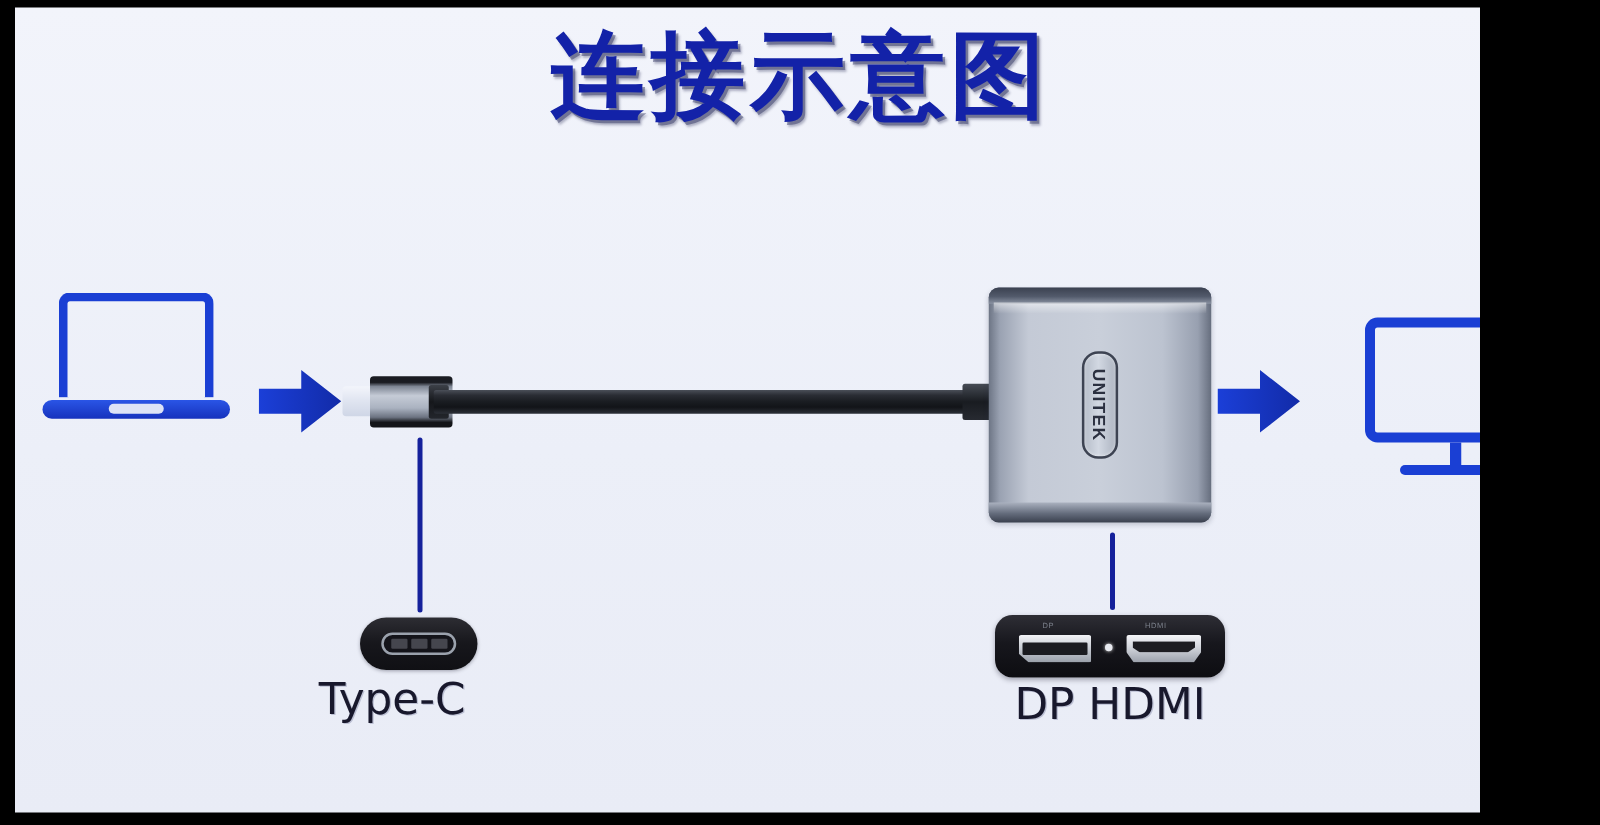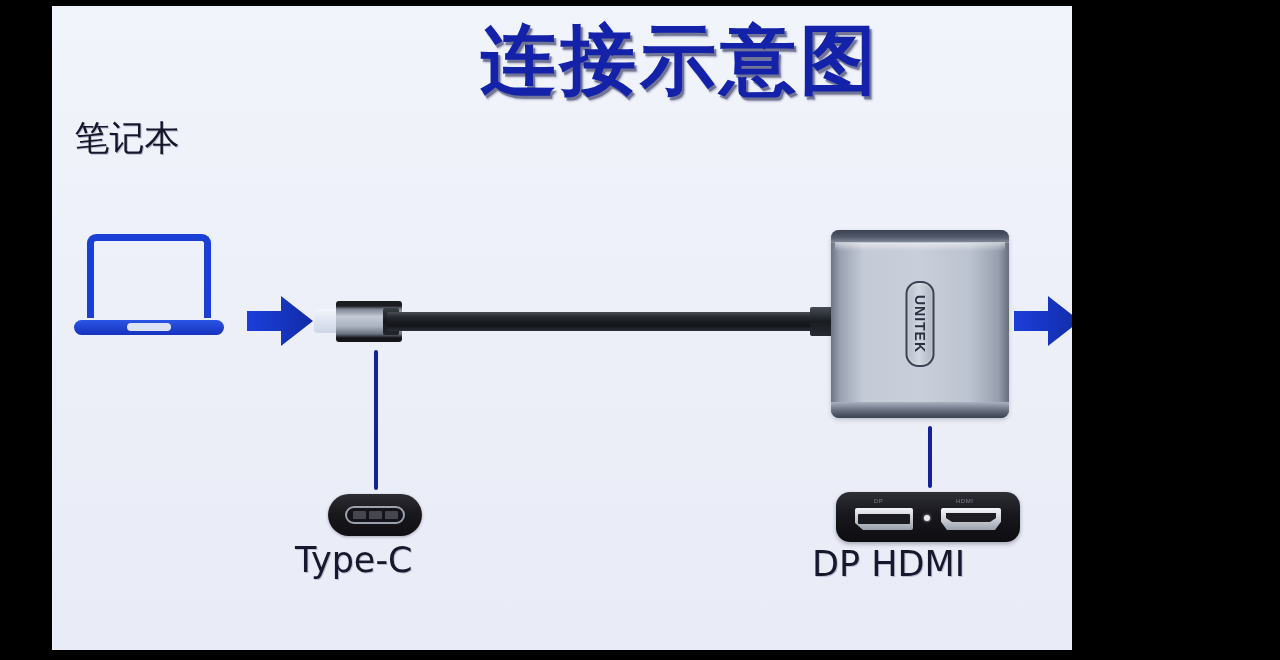--- a/index.html
+++ b/index.html
@@ -21,25 +21,24 @@
     height: 660px;
     background: #000000;
     box-sizing: border-box;
   }
 
   
   #canvas {
     position: absolute;
     left: 12px;
     top: 6px;
-    width: 1020px;
+    width: 1172px;
     height: 644px;
     background: linear-gradient(180deg, #f2f4fb 0%, #eceff8 55%, #e9ecf6 100%);
     overflow: hidden;
-    margin-left: 40px;
   }
 
   
   #title {
     position: absolute;
     left: 0;
     top: 16px;
     width: 1256px;
     text-align: center;
     font-family: "DejaVu Sans", "Liberation Sans", sans-serif;
@@ -416,20 +415,21 @@
     color: #7d828d;
     letter-spacing: .5px;
   }
   #dp-micro { left: 38px; top: 6px; }
   #hdmi-micro { left: 120px; top: 6px; }
   #ports-label {
     position: absolute;
     left: 760px;
     top: 538px;
     width: 232px;
+    text-align: center;
     font-family: "DejaVu Sans", "Liberation Sans", sans-serif;
     font-size: 35px;
     font-weight: 400;
     color: #18182c;
     text-shadow: 1px 1px 0 rgba(120,125,160,.4);
     white-space: nowrap;
   }
 </style>
 </head>
 <body>
@@ -438,21 +438,20 @@
   <div id="canvas">
 
     <div id="title">连接示意图</div>
 
     <div id="laptop">
       <div id="laptop-screen"></div>
       <div id="laptop-base"></div>
       <div id="laptop-notch"></div>
     </div>
     <div id="laptop-label">
-      <div>笔记本</div>
     </div>
 
     <div class="arrow" id="arrow-left">
       <svg width="66" height="54" viewBox="0 0 66 54">
         <defs>
           <linearGradient id="ag1" x1="0" y1="0" x2="1" y2="0">
             <stop offset="0" stop-color="#1b3fd8"></stop>
             <stop offset="1" stop-color="#122ba8"></stop>
           </linearGradient>
         </defs>

